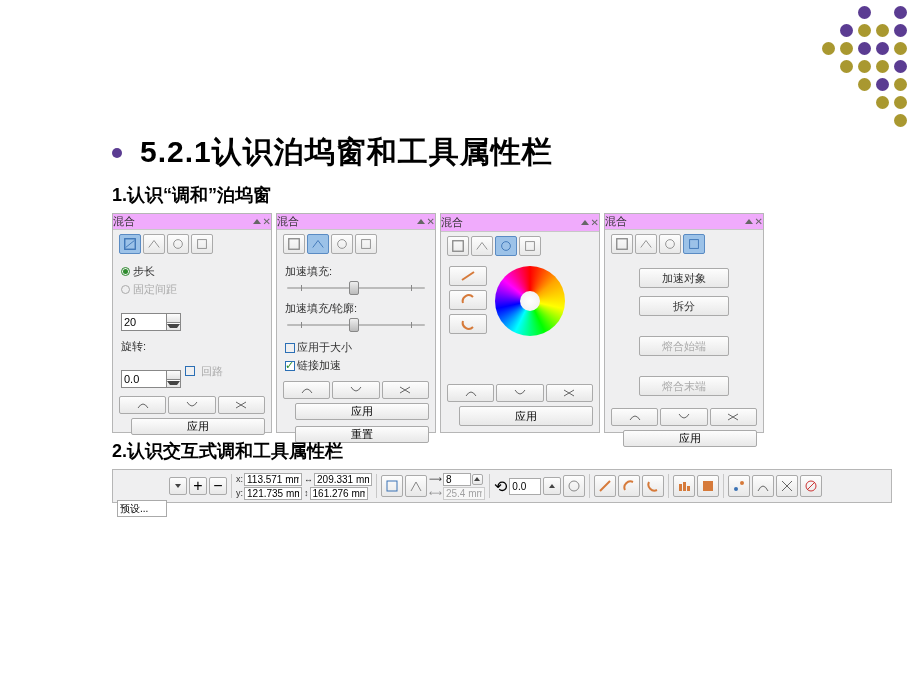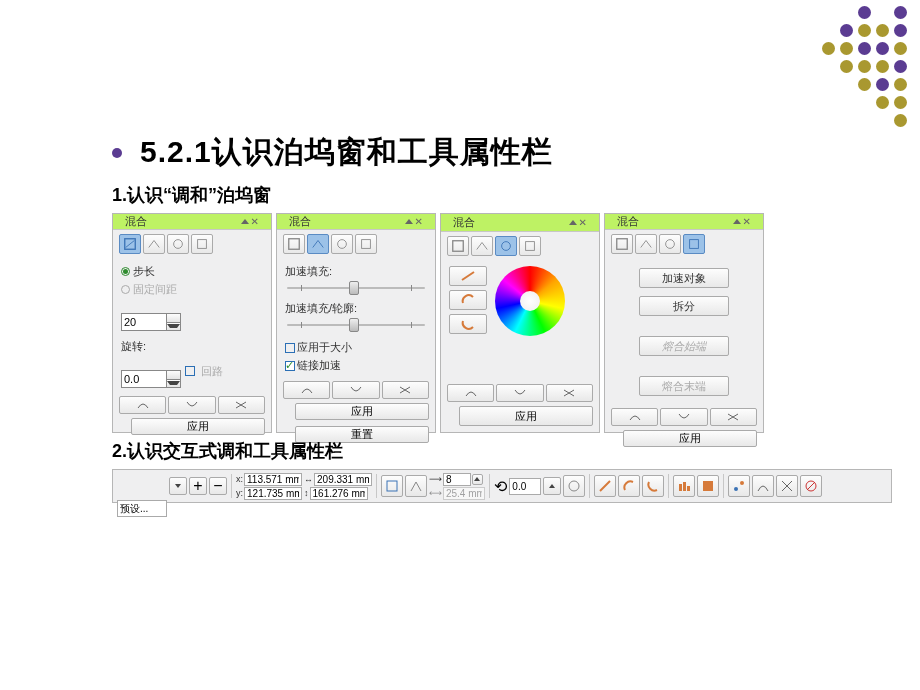--- a/index.html
+++ b/index.html
@@ -18,22 +18,22 @@
   .sub1 { font-size: 18px; font-weight: bold; margin: 6px 0 6px 0; }
   .sub2 { font-size: 18px; font-weight: bold; margin: 6px 0 4px 0; }
 
   
   .panels { display: flex; gap: 4px; margin-top: 2px; }
   .docker {
     width: 160px; background: #efeff0; border: 1px solid #b6b6b6;
     display: flex; flex-direction: column;
   }
   .docker.big { height: 220px; }
-  .docker-title { height: 18px; background: #bef264; border-bottom: 1px solid #c7c7c7;
-    display: flex; align-items: center; justify-content: space-between; padding: 0 12px; font-size: 11px; color: #333; }
+  .docker-title { height: 18px; background: #f0abfc; border-bottom: 1px solid #c7c7c7;
+    display: flex; align-items: center; justify-content: space-between; padding: 0 0; font-size: 11px; color: #333; }
   .docker-title .lbls { display:flex; gap:4px; align-items:center;}
   .docker-title .btns { display:flex; gap:2px; align-items:center;}
   .tri { width:0;height:0;border-left:4px solid transparent;border-right:4px solid transparent;border-bottom:5px solid #666; }
   .xbtn { font-size: 10px; color:#666; cursor:pointer;}
   .tab-row { display:flex; gap:2px; padding:4px 6px; }
   .tab-btn { width: 22px; height: 20px; border: 1px solid #aaa; background: linear-gradient(#fdfdfd,#e8e8e8); border-radius:2px; display:flex; align-items:center; justify-content:center; }
   .tab-btn.active { background:#9cc2e8; border-color:#5a8bc3; }
   .tab-btn svg { width:14px; height:14px; }
   .panel-body { flex:1; padding: 6px 8px 4px 8px; font-size: 11px; color:#333; display:flex; flex-direction:column; }
   .radio { width:9px;height:9px;border-radius:50%;border:1px solid #2e8b2e;display:inline-flex;align-items:center;justify-content:center;margin-right:3px;vertical-align:middle;}
@@ -411,21 +411,21 @@
           </span>
         <span class="tab-btn active">
             <svg viewBox="0 0 16 16">
               <rect x="3" y="3" width="10" height="10" fill="none" stroke="#3a72b5"></rect>
             </svg>
           </span>
       </div>
       <div class="panel-body" style="align-items:center;">
         <div class="wide-btn" style="width:90px;margin:4px 0;">加速对象</div>
         <div class="wide-btn" style="width:90px;margin:4px 0;">拆分</div>
-        <div class="wide-btn dim" style="width:90px;margin:16px 0;font-style:italic;">熔合始端</div>
+        <div class="wide-btn dim" style="width:90px;margin:16px 0;">熔合始端</div>
         <div class="wide-btn dim" style="width:90px;margin:4px 0;">熔合末端</div>
         <div style="flex:1"></div>
       </div>
       <div class="bot-row">
         <div class="tiny-btn">
             <svg width="14" height="10">
               <path d="M2 8 Q7 0 12 8" stroke="#666" fill="none"></path>
             </svg>
           </div>
         <div class="tiny-btn">

